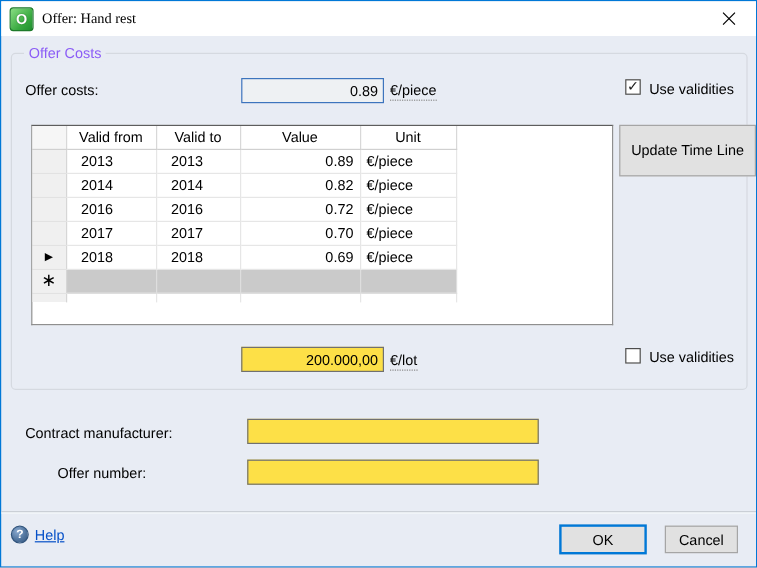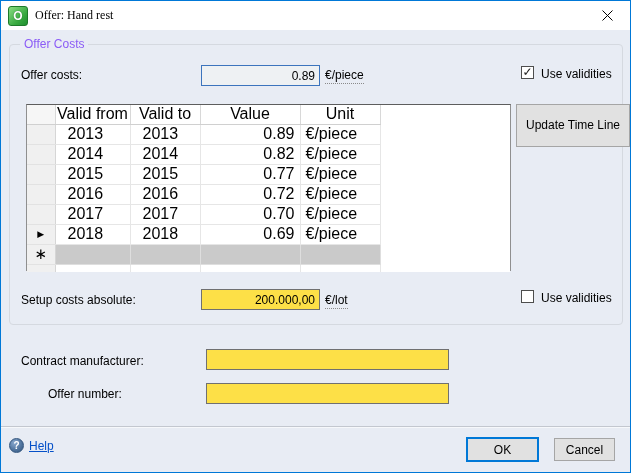--- a/index.html
+++ b/index.html
@@ -57,21 +57,21 @@
     border:1px solid #4d4d4d; display:flex; align-items:center; justify-content:center;
   }
   .checkbox.checked::after { content:"✓"; font-size:12px; line-height:11px; color:#1a1a1a; }
 
   
   .grid {
     position:absolute; left:25px; top:74px; width:485px; height:167px;
     background:#fff; border:1px solid #8f8f8f; border-top-color:#5d5d5d;
   }
   .grid table { border-collapse:collapse; table-layout:fixed; width:100%; }
-  .grid th, .grid td { font-weight:normal; font-size:16px; overflow:hidden; white-space:nowrap; }
+  .grid th, .grid td { font-weight:normal; font-size:12px; overflow:hidden; white-space:nowrap; }
   .grid thead th { height:19px; text-align:center; border-right:1px solid #d8d8d8; border-bottom:1px solid #d0d0d0; background:#fff; }
   .grid thead th.fillh { border:none; background:#fff; }
   .grid thead th.selh { background:#f6f6f6; }
   .grid tbody td { height:20px; background:#fff; }
   .grid td.sel {
     background:#f0f0f0; border-right:1px solid #d6d6d6; border-bottom:1px solid #e2e2e2;
     text-align:center; font-size:9px; color:#000;
   }
   .grid td.from, .grid td.to { padding-left:12px; border-right:1px solid #e6e6e6; border-bottom:1px solid #e6e6e6; }
   .grid td.val { text-align:right; padding-right:5px; border-right:1px solid #e6e6e6; border-bottom:1px solid #e6e6e6; }
@@ -163,28 +163,20 @@
             <tr>
               <td class="sel"></td>
               <td class="from">2014</td>
               <td class="to">2014</td>
               <td class="val">0.82</td>
               <td class="unitc">€/piece</td>
               <td class="fill"></td>
             </tr>
             <tr>
               <td class="sel"></td>
-              <td class="from">2015</td>
-              <td class="to">2015</td>
-              <td class="val">0.77</td>
-              <td class="unitc">€/piece</td>
-              <td class="fill"></td>
-            </tr>
-            <tr>
-              <td class="sel"></td>
               <td class="from">2016</td>
               <td class="to">2016</td>
               <td class="val">0.72</td>
               <td class="unitc">€/piece</td>
               <td class="fill"></td>
             </tr>
             <tr>
               <td class="sel"></td>
               <td class="from">2017</td>
               <td class="to">2017</td>
@@ -217,21 +209,20 @@
             <td class="val"></td>
             <td class="unitc"></td>
             <td class="fill"></td>
           </tr>
         </tbody>
       </table>
     </div>
 
     <button class="btn btn-update">Update Time Line</button>
 
-    <span class="lbl" style="left:20px; top:263px;">Setup costs absolute:</span>
     <input class="field num plain" style="left: 200px; top: 259px; width: 119px;" value="200.000,00">
     <span class="lbl unit" style="left:324px; top:263px;">€/lot</span>
 
     <span class="checkbox" style="left:520px; top:260px;"></span>
     <span class="lbl" style="left:540px; top:261px;">Use validities</span>
 
 
     <span class="lbl" style="left:20px; top:324px;">Contract manufacturer:</span>
     <input class="field plain" style="left: 205px; top: 319px; width: 243px;" value="">
 

